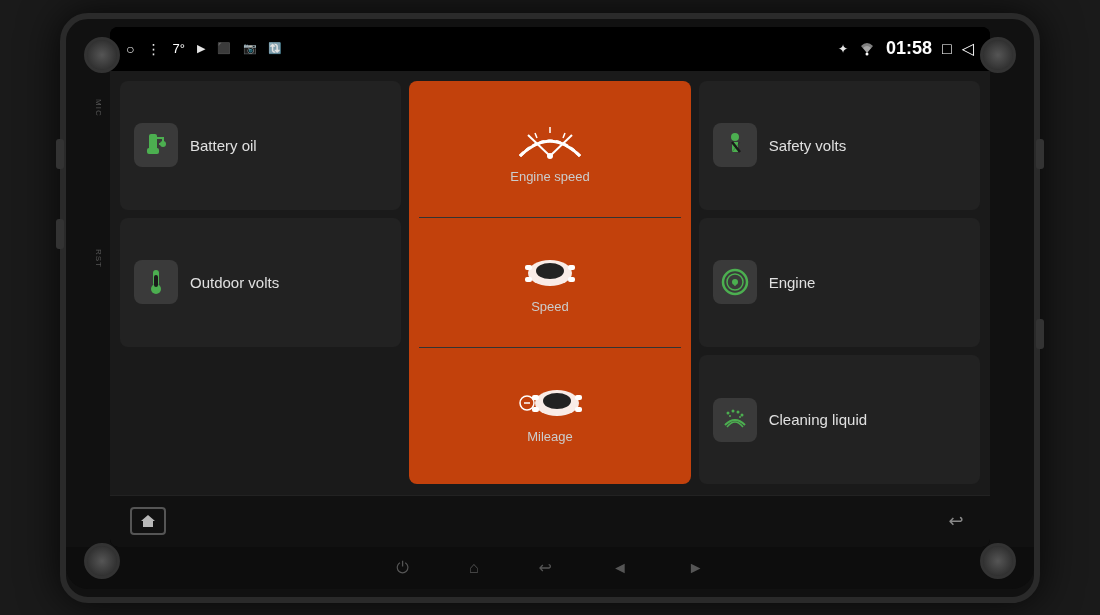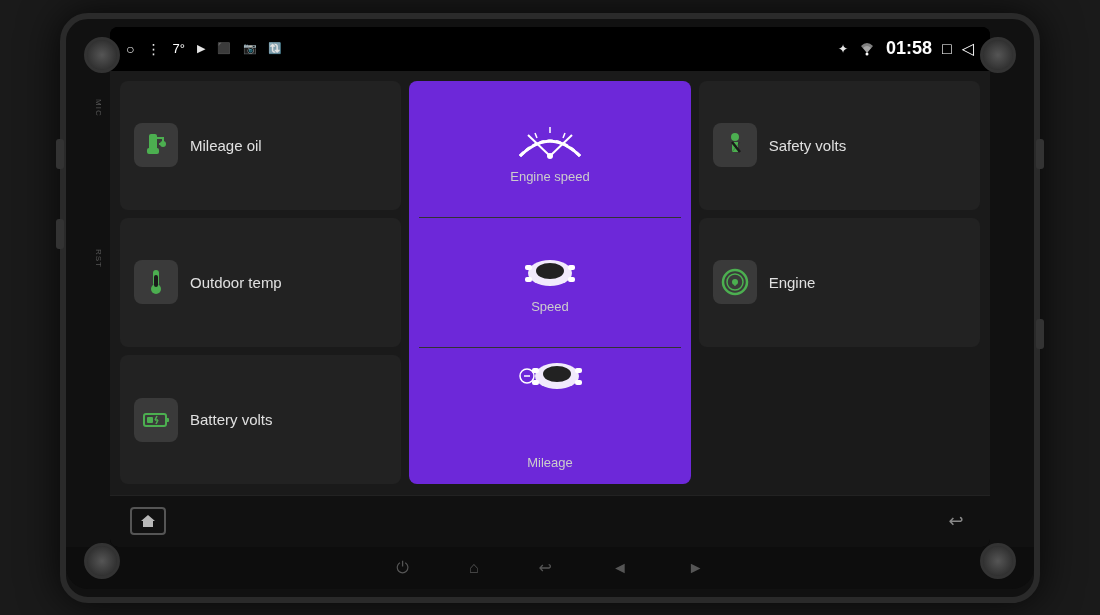--- a/index.html
+++ b/index.html
@@ -165,42 +165,42 @@
     .tile-icon svg { width: 30px; height: 30px; }
 
     .tile-label {
       color: #e0e0e0;
       font-size: 15px;
       font-weight: 500;
     }
 
     
     .tile-center {
-      background: #6d28d9;
+      background: #c2410c;
       border-radius: 8px;
       display: flex;
       flex-direction: column;
       align-items: center;
       justify-content: space-between;
       padding: 8px 10px;
       grid-row: 1 / 4;
       grid-column: 2 / 3;
       cursor: pointer;
     }
     .center-section {
       flex: 1;
       display: flex;
       flex-direction: column;
       align-items: center;
       justify-content: center;
       width: 100%;
       border-bottom: 1px solid #333;
       padding: 6px 0;
     }
-    .center-section:last-child { border-bottom: none; justify-content: space-between; }
+    .center-section:last-child { border-bottom: none; }
     .center-icon { margin-bottom: 4px; }
     .center-label {
       color: #ccc;
       font-size: 13px;
       text-align: center;
     }
 
     
     .bottom-bar {
       height: 52px;
@@ -300,47 +300,34 @@
 
         <div class="tile" style="grid-column:1;grid-row:1;">
           <div class="tile-icon">
             <svg viewBox="0 0 30 30" fill="none">
               <rect x="8" y="4" width="8" height="18" rx="2" fill="#4caf50"></rect>
               <rect x="6" y="18" width="12" height="6" rx="2" fill="#4caf50"></rect>
               <path d="M16 8 L22 8 L22 14 L18 14" stroke="#4caf50" stroke-width="2" fill="none"></path>
               <circle cx="22" cy="14" r="3" fill="#4caf50"></circle>
             </svg>
           </div>
-          <span class="tile-label">Mileage oil</span>
+          <span class="tile-label">Battery oil</span>
         </div>
 
         <div class="tile" style="grid-column:1;grid-row:2;">
           <div class="tile-icon">
             <svg viewBox="0 0 30 30" fill="none">
               <rect x="12" y="3" width="6" height="16" rx="3" fill="#4caf50"></rect>
               <circle cx="15" cy="22" r="5" fill="#4caf50"></circle>
               <rect x="13" y="8" width="4" height="12" rx="2" fill="#1a1a1a"></rect>
             </svg>
           </div>
-          <span class="tile-label">Outdoor temp</span>
-        </div>
-
-        <div class="tile" style="grid-column:1;grid-row:3;">
-          <div class="tile-icon">
-            <svg viewBox="0 0 30 30" fill="none">
-              <rect x="3" y="9" width="22" height="12" rx="2" stroke="#4caf50" stroke-width="2" fill="none"></rect>
-              <rect x="25" y="13" width="3" height="4" rx="1" fill="#4caf50"></rect>
-              <rect x="6" y="12" width="6" height="6" rx="1" fill="#4caf50"></rect>
-              <line x1="16" y1="11" x2="14" y2="15" stroke="#4caf50" stroke-width="1.5"></line>
-              <line x1="14" y1="15" x2="17" y2="15" stroke="#4caf50" stroke-width="1.5"></line>
-              <line x1="17" y1="15" x2="15" y2="19" stroke="#4caf50" stroke-width="1.5"></line>
-            </svg>
-          </div>
-          <span class="tile-label">Battery volts</span>
-        </div>
+          <span class="tile-label">Outdoor volts</span>
+        </div>
+
 
         <div class="tile-center" style="grid-column:2;grid-row:1/4;">
           <div class="center-section">
             <div class="center-icon">
               <svg viewBox="0 0 80 40" width="80" height="40">
 
                 <path d="M10 35 Q40 5 70 35" stroke="white" stroke-width="3" fill="none"></path>
                 <path d="M10 35 Q40 5 70 35" stroke="white" stroke-width="3" fill="none" stroke-dasharray="5 3"></path>
 
                 <line x1="10" y1="35" x2="15" y2="30" stroke="white" stroke-width="1.5"></line>
@@ -410,20 +397,37 @@
 
               <circle cx="15" cy="15" r="12" stroke="#4caf50" stroke-width="2.5" fill="none"></circle>
               <circle cx="15" cy="15" r="8" stroke="#4caf50" stroke-width="1.5" fill="none"></circle>
               <circle cx="15" cy="15" r="3" fill="#4caf50"></circle>
               <text x="15" y="19" text-anchor="middle" font-size="9" fill="#4caf50" font-weight="bold">!</text>
             </svg>
           </div>
           <span class="tile-label">Engine</span>
         </div>
 
+        <div class="tile" style="grid-column:3;grid-row:3;">
+          <div class="tile-icon">
+            <svg viewBox="0 0 30 30" fill="none">
+
+              <path d="M5 20 Q15 10 25 20" stroke="#4caf50" stroke-width="2" fill="none"></path>
+              <path d="M7 22 Q15 12 23 22" stroke="#4caf50" stroke-width="1.5" fill="none"></path>
+
+              <circle cx="8" cy="8" r="1.5" fill="#4caf50"></circle>
+              <circle cx="13" cy="6" r="1.5" fill="#4caf50"></circle>
+              <circle cx="18" cy="7" r="1.5" fill="#4caf50"></circle>
+              <circle cx="22" cy="10" r="1.5" fill="#4caf50"></circle>
+              <circle cx="10" cy="11" r="1" fill="#4caf50"></circle>
+              <circle cx="20" cy="12" r="1" fill="#4caf50"></circle>
+            </svg>
+          </div>
+          <span class="tile-label">Cleaning liquid</span>
+        </div>
 
       </div>
     </div>
 
     <div class="bottom-bar">
       <div class="bottom-home">
         <svg width="16" height="14" viewBox="0 0 16 14">
           <path d="M8 1 L1 7 L3 7 L3 13 L13 13 L13 7 L15 7 Z" fill="white" opacity="0.7"></path>
         </svg>
       </div>

